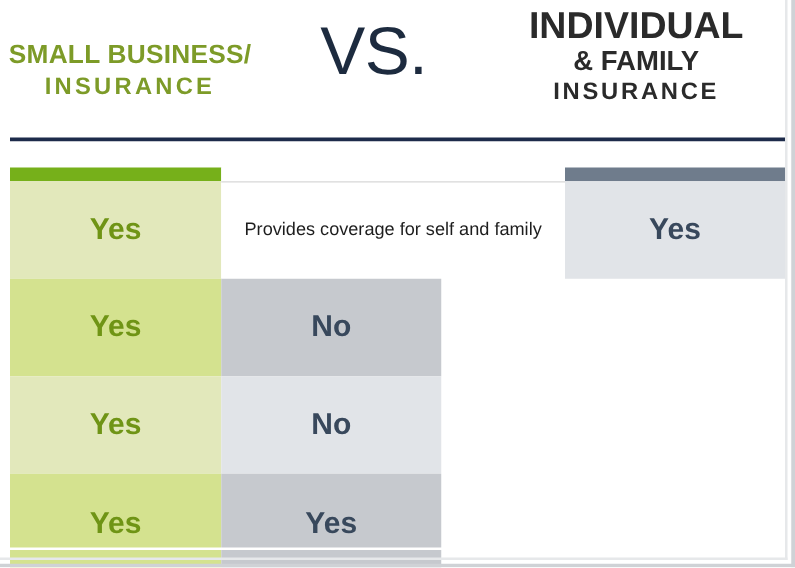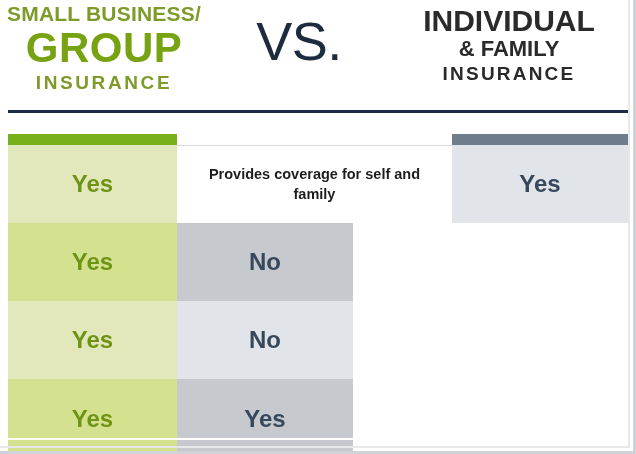--- a/index.html
+++ b/index.html
@@ -75,20 +75,21 @@
     padding-top: 5px;
   }
 
   .sb-line1 {
     font-size: 21px;
     font-weight: 700;
     color: #7d9b28;
     letter-spacing: 0.2px;
     line-height: 1.08;
     white-space: nowrap;
+    margin-top: 30px;
   }
   .sb-line2 {
     font-size: 42px;
     font-weight: 700;
     color: #77a312;
     letter-spacing: 0.5px;
     line-height: 1.0;
     margin-top: 1px;
     white-space: nowrap;
   }
@@ -195,21 +196,21 @@
   .cell-left {
     width: 169px;
     font-size: 24px;
     font-weight: 700;
     color: #6f9415;
   }
   .cell-mid {
     flex: 1;
     background: #ffffff;
     font-size: 14.5px;
-    font-weight: 700;
+    font-weight: 400;
     color: #1d1d1d;
     line-height: 1.32;
     padding: 4px 12px;
     border-top: 1px solid #d8d8d8;
   }
   .row:first-of-type .cell-mid {
     border-top: none;
   }
   .cell-right {
     width: 176px;
@@ -235,21 +236,20 @@
 </style>
 </head>
 <body>
 
 <div id="infographic">
 
   <div class="header">
 
     <div class="hdr-col hdr-left">
       <div class="sb-line1">SMALL BUSINESS/</div>
-      <div class="sb-line2">GROUP</div>
       <div class="sb-line3">INSURANCE</div>
     </div>
 
     <div class="hdr-col hdr-mid">
       <div class="vs-text">VS.</div>
     </div>
 
     <div class="hdr-col hdr-right">
       <div class="ind-line1">INDIVIDUAL</div>
       <div class="ind-line2">&amp; FAMILY</div>

